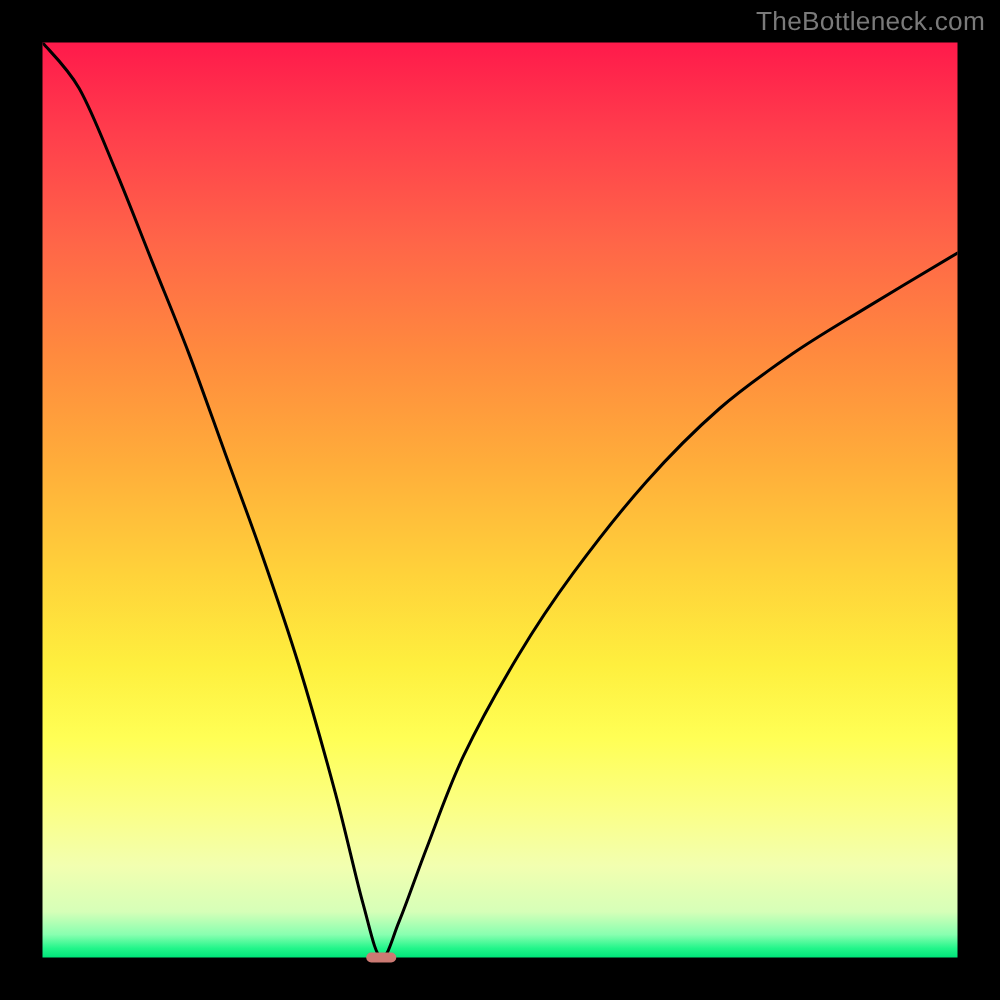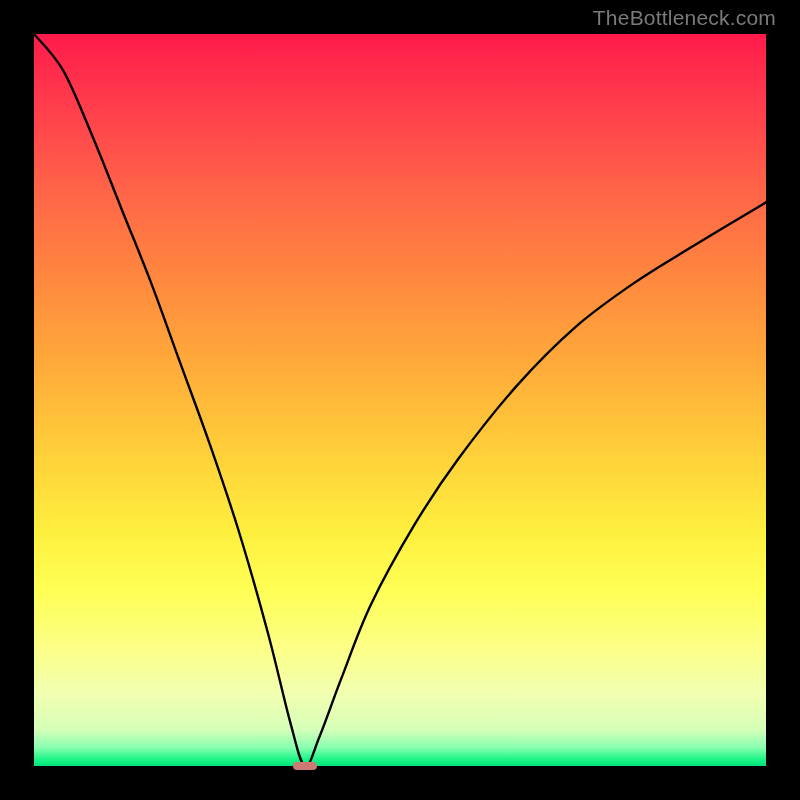--- a/index.html
+++ b/index.html
@@ -47,21 +47,21 @@
     height: 732px;
   }
   .marker {
     position: absolute;
     background: #cc7a73;
     border-radius: 8px;
   }
   .watermark {
     position: absolute;
     top: 6px;
-    right: 24px;
+    right: 12px;
     color: #7a7a7a;
     font-size: 21px;
     letter-spacing: 0.2px;
     font-family: Arial, Helvetica, sans-serif;
   }
 </style>
 </head>
 <body>
 
 <div class="chart-wrap">

